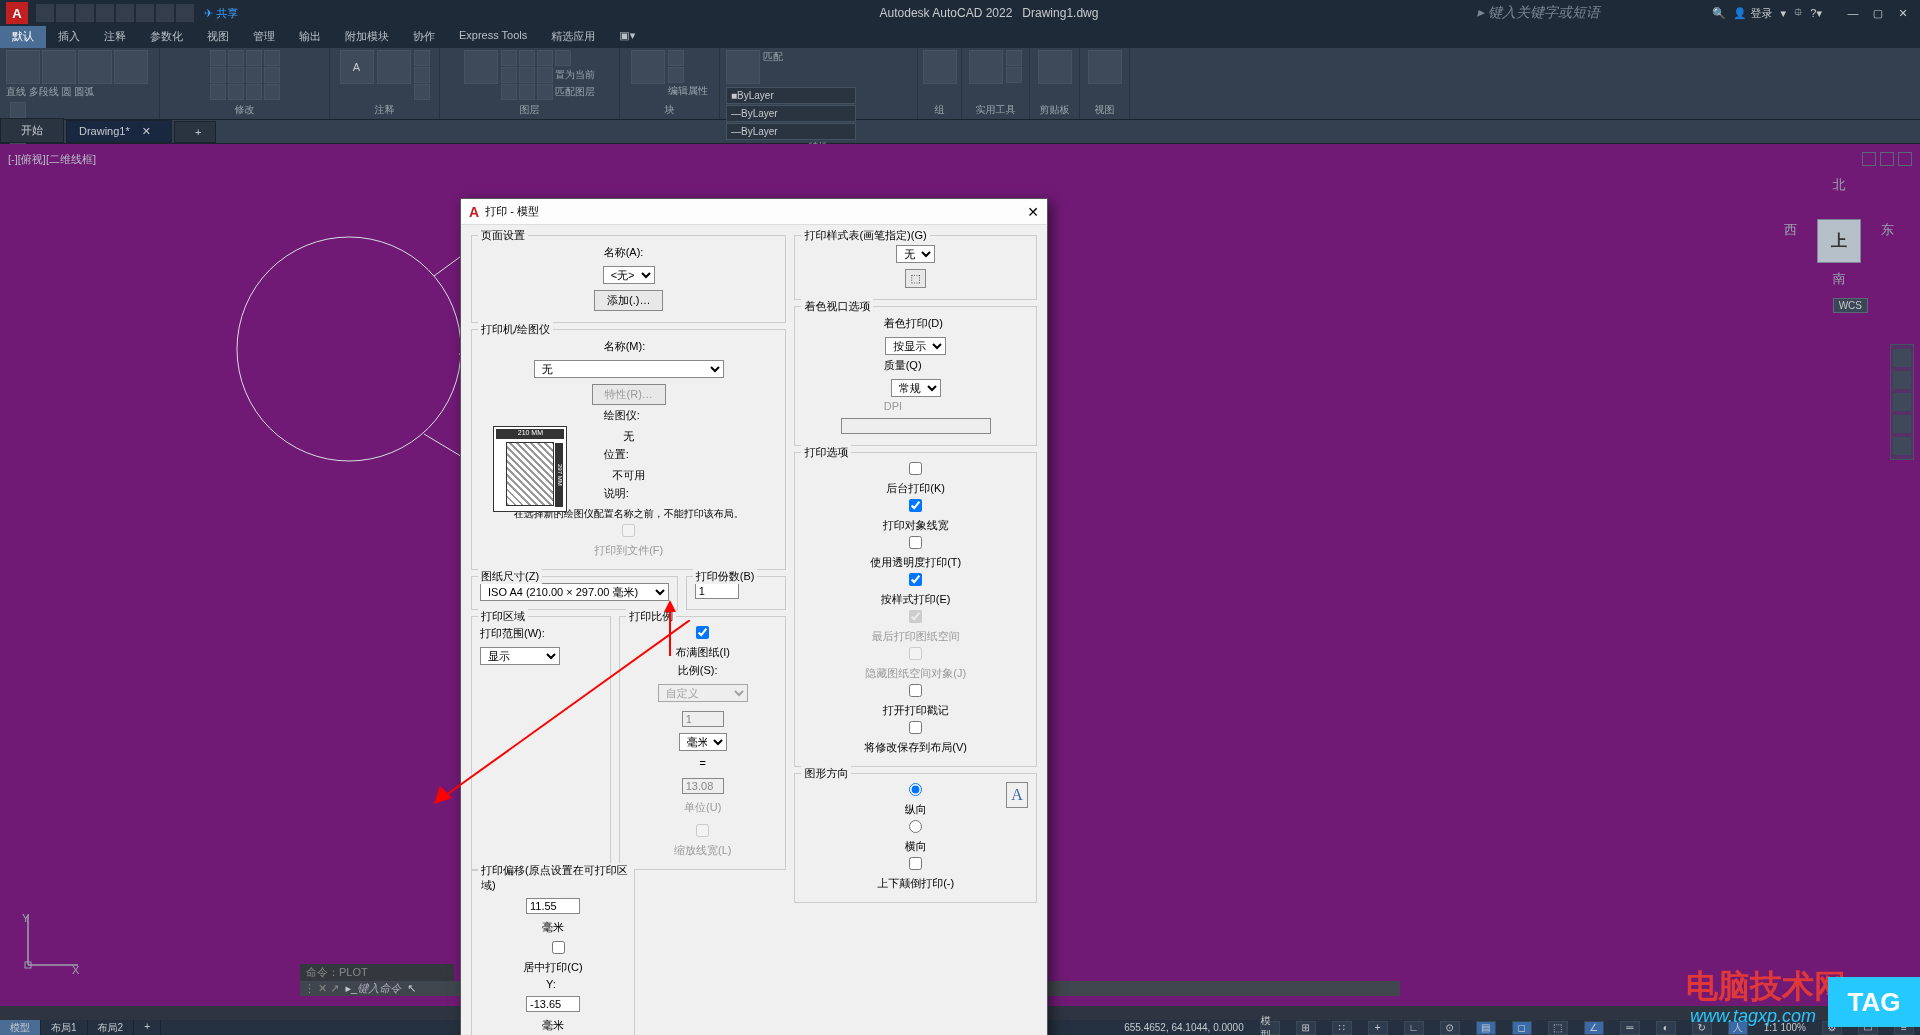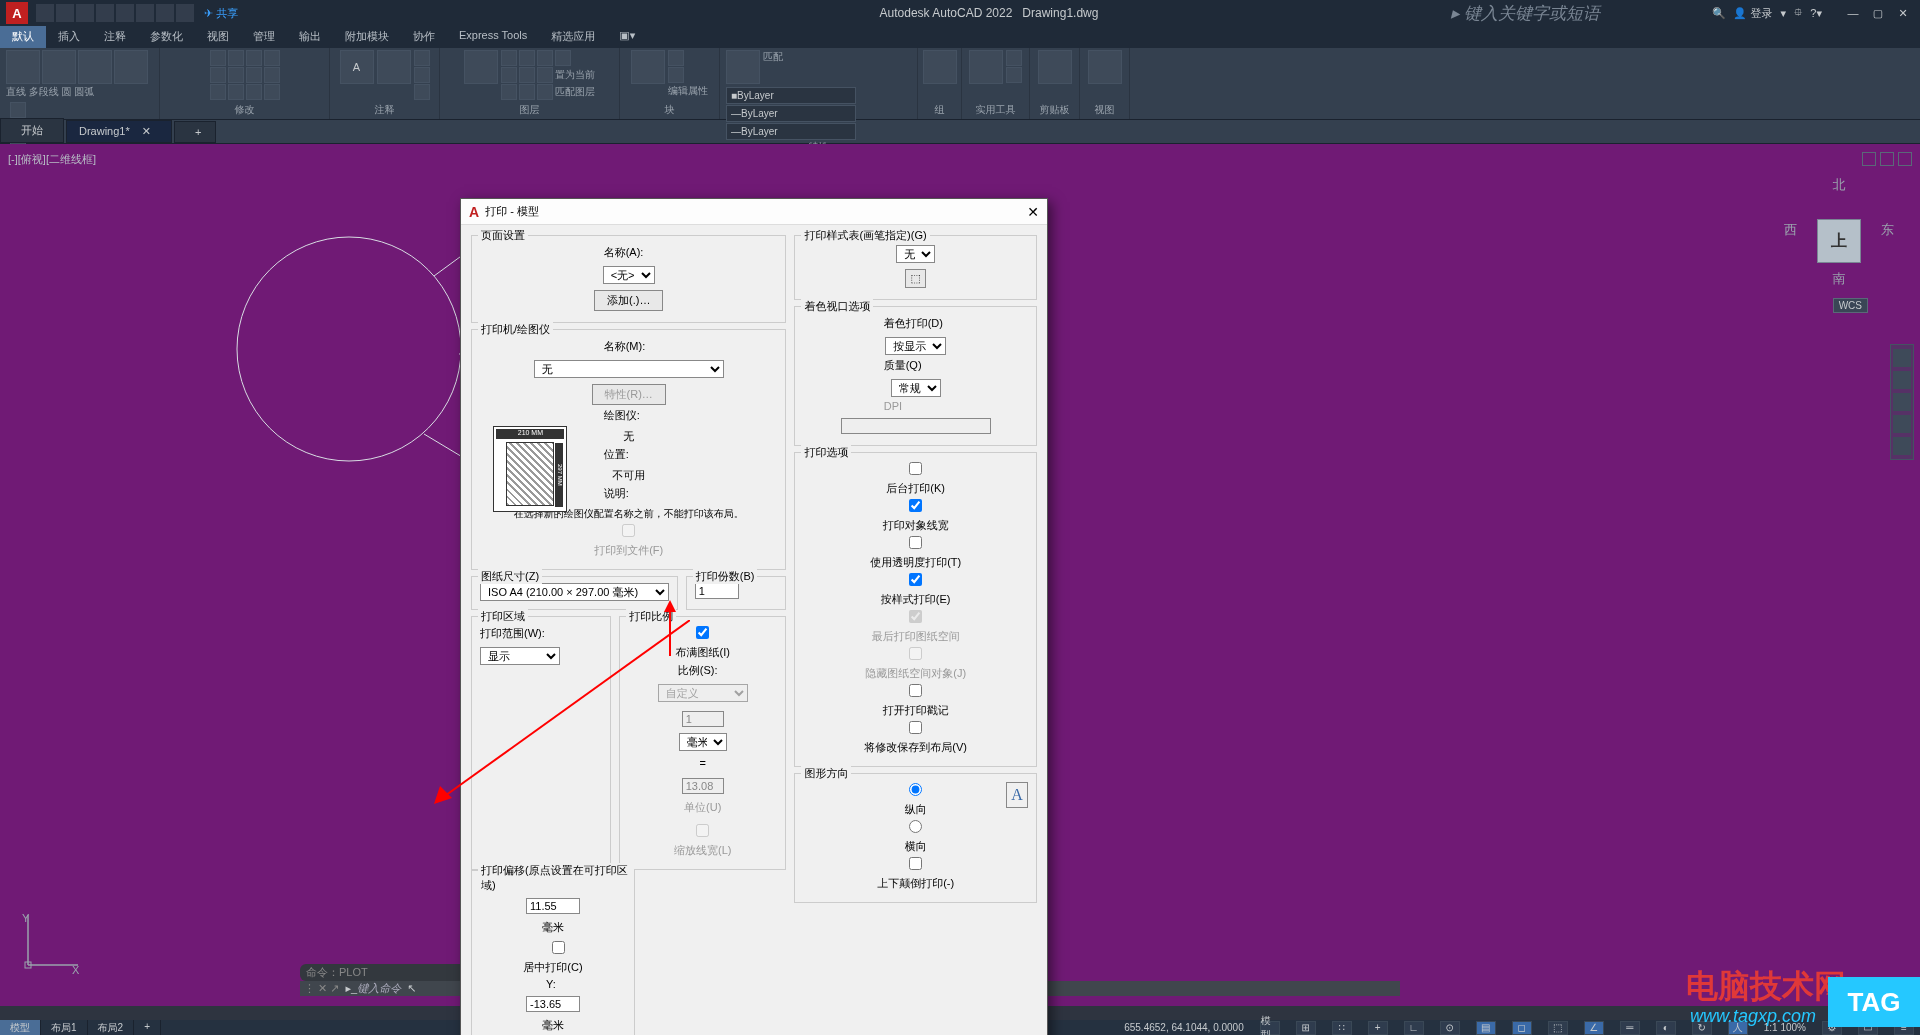--- a/index.html
+++ b/index.html
@@ -4,21 +4,21 @@
 <style>
 * { margin:0; padding:0; box-sizing:border-box; font-family:"Microsoft YaHei","Segoe UI",sans-serif; }
 body { background:#2e3440; color:#c6cacd; font-size:11px; overflow:hidden; width:1920px; height:1035px; position:relative; }
 
 
 .titlebar { height:26px; background:#1f2a38; display:flex; align-items:center; position:relative; }
 .titlebar .logo { width:22px; height:22px; margin:0 4px 0 6px; background:#c02020; display:flex; align-items:center; justify-content:center; font-weight:bold; color:#fff; font-size:13px; }
 .titlebar .qat { display:flex; gap:2px; margin-left:4px; }
 .titlebar .qat .qicon { width:18px; height:18px; background:#333d4c; display:inline-block; }
 .titlebar .center { position:absolute; left:50%; transform:translateX(-50%); font-size:12px;margin-left:29px; }
-.titlebar .search { position:absolute; right:320px; font-size:17px; font-style:italic; color:#7a8694; }
+.titlebar .search { position:absolute; right:320px; font-size:14px; font-style:italic; color:#7a8694; }
 .titlebar .right { position:absolute; right:6px; display:flex; align-items:center; gap:8px; }
 .titlebar .winbtns { display:flex; gap:3px; margin-left:12px; }
 .titlebar .winbtns span { width:22px; height:16px; display:flex; align-items:center; justify-content:center; }
 
 
 .menutabs { height:22px; background:#1f2a38; display:flex; }
 .menutabs .mtab { padding:3px 12px; font-size:11px; color:#b8bfc6; cursor:pointer; }
 .menutabs .mtab.active { background:#4a6d96; color:#fff; }
 
 
@@ -54,21 +54,21 @@
 .viewcube .cube { width:44px; height:44px; background:#b5c0c9; display:flex; align-items:center; justify-content:center; color:#333; font-size:16px; font-weight:bold; border:1px solid #7a8694; }
 .viewcube .dir { position:absolute; font-size:13px; color:#9aa3ad; font-family:"KaiTi",serif; }
 .viewcube .n { top:0; } .viewcube .s { bottom:18px; } .viewcube .w { left:0; top:45px; } .viewcube .e { right:0; top:45px; }
 .wcs { position:absolute; top:154px; right:52px; background:#3a4656; padding:1px 5px; font-size:10px; border:1px solid #5a6878; }
 
 .navbar-right { position:absolute; top:200px; right:6px; width:24px; background:rgba(60,72,88,0.5); border:1px solid #455262; display:flex; flex-direction:column; gap:4px; padding:4px 0; }
 .navbar-right span { width:18px; height:18px; background:#3e4a59; margin:0 auto; }
 
 
 .cmdpanel { position:absolute; bottom:14px; left:300px; height:28px; display:flex; flex-direction:column; }
-.cmdhist { font-size:11px; color:#888; background:#33383e; padding:1px 6px; width:172px;border-radius:6px; }
+.cmdhist { font-size:11px; color:#888; background:#33383e; padding:1px 6px; width:154px; }
 .cmdline { height:16px; width:1100px; background:#40464d; display:flex; align-items:center; padding:0 4px; font-size:11px; }
 .cmdline .grip { color:#888; margin-right:6px; }
 
 
 .ime { position:absolute; bottom:17px; left:824px; background:#fcfcfc; color:#333; border:1px solid #999; padding:2px 8px; font-size:11px; }
 
 
 .statusbar { position:absolute; bottom:0; left:0; right:0; height:15px; background:#253140; display:flex; align-items:center; font-size:10px; }
 .statusbar .stabs { display:flex; }
 .statusbar .stab { padding:1px 10px; border-right:1px solid #1a222e; }

